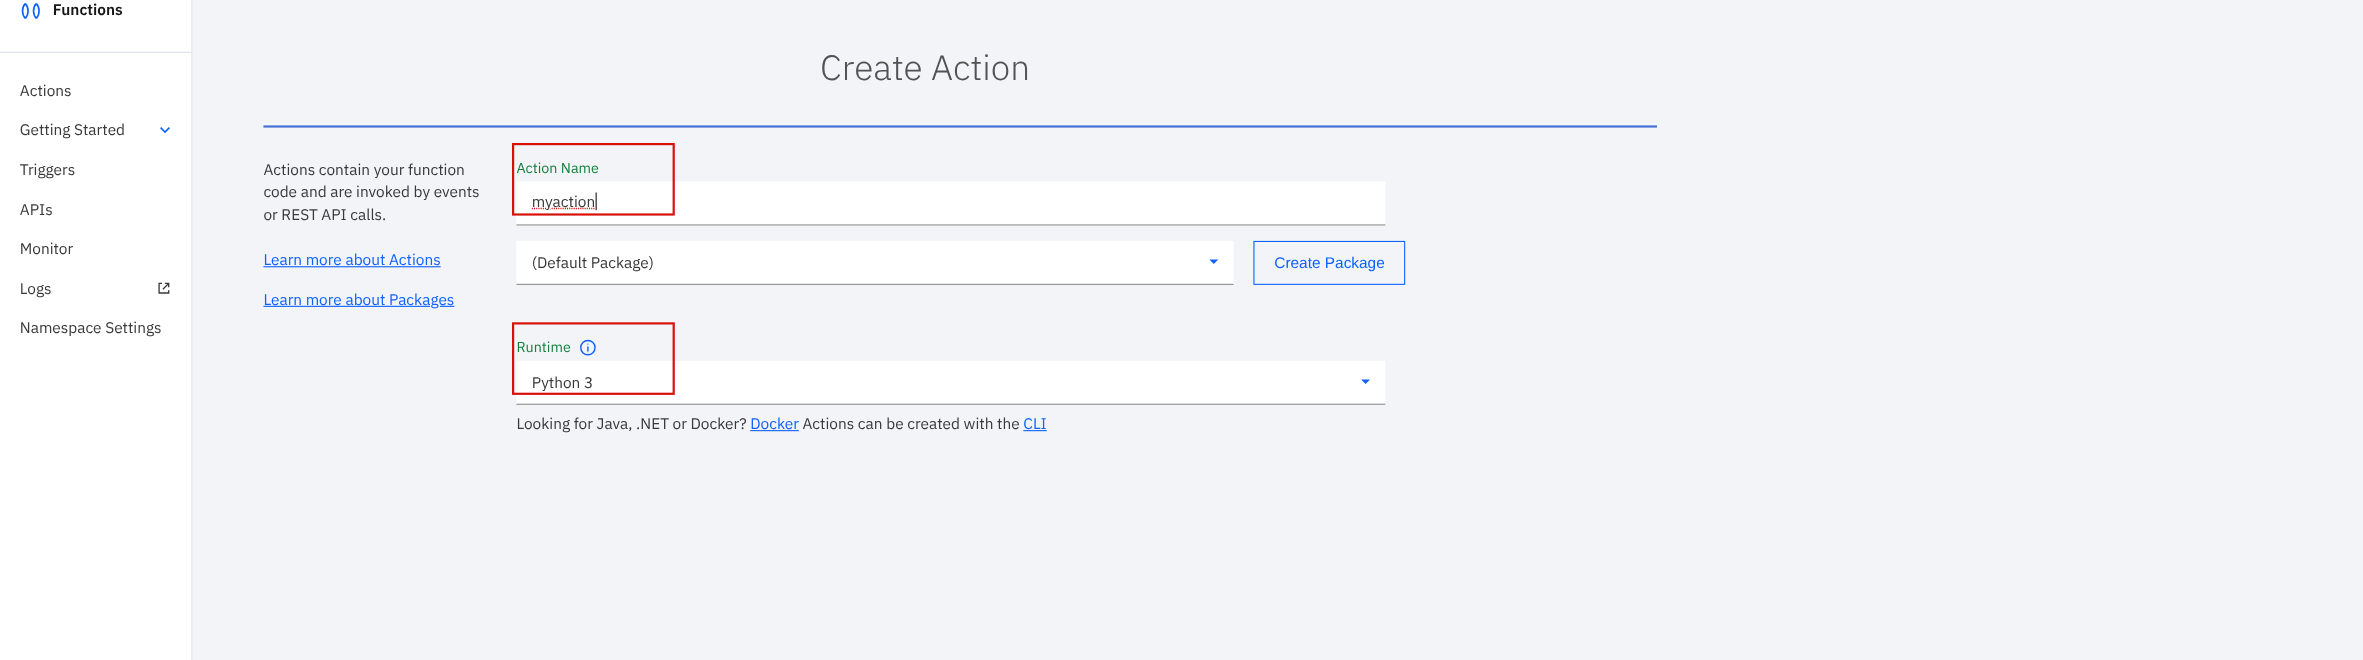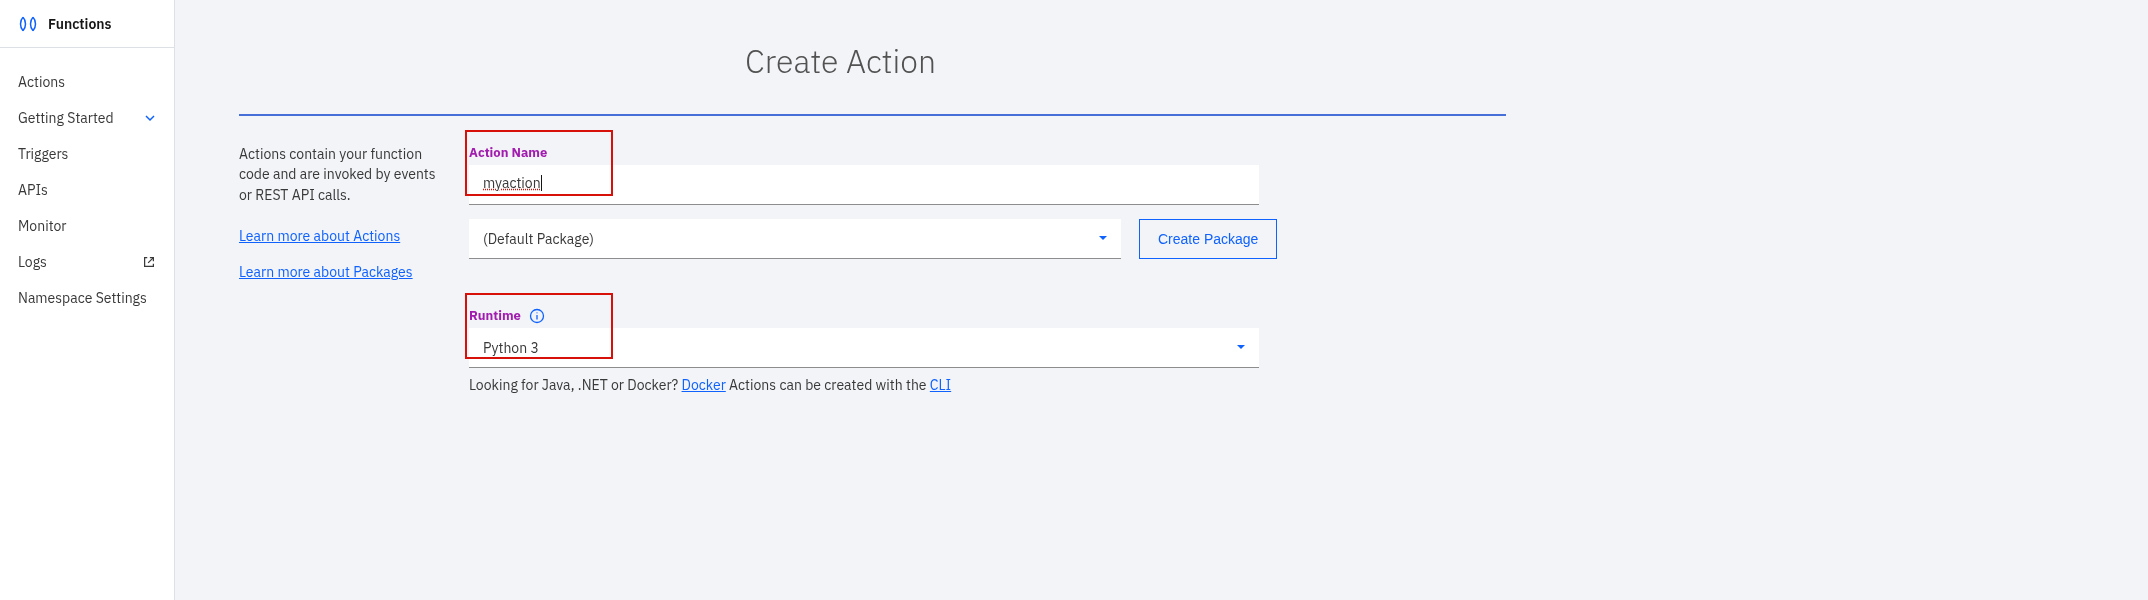--- a/index.html
+++ b/index.html
@@ -21,21 +21,21 @@
     width: 175px;
     flex: 0 0 175px;
     background: #ffffff;
     border-right: 1px solid #dde1e6;
     display: flex;
     flex-direction: column;
   }
   .sidebar-header {
     height: 48px;
     display: flex;
-    align-items: center;
+    align-items: flex-start;
     gap: 10px;
     padding: 0 18px;
     border-bottom: 1px solid #dde1e6;
   }
   .sidebar-header .logo svg { display: block; }
   .sidebar-header .title {
     font-size: 14px;
     font-weight: 600;
     color: #161616;
   }
@@ -104,22 +104,22 @@
   }
   .field-block { margin-bottom: 14px; }
   .field-label-row {
     display: flex;
     align-items: center;
     gap: 8px;
     margin-bottom: 4px;
   }
   .field-label {
     font-size: 13px;
-    font-weight: 700;
-    color: #a21caf;
+    font-weight: 400;
+    color: #15803d;
     text-align: right;
   }
   .info-icon svg { display: block; }
 
   .text-input {
     width: 790px;
     height: 40px;
     border: none;
     border-bottom: 1px solid #8d8d8d;
     background: #ffffff;

